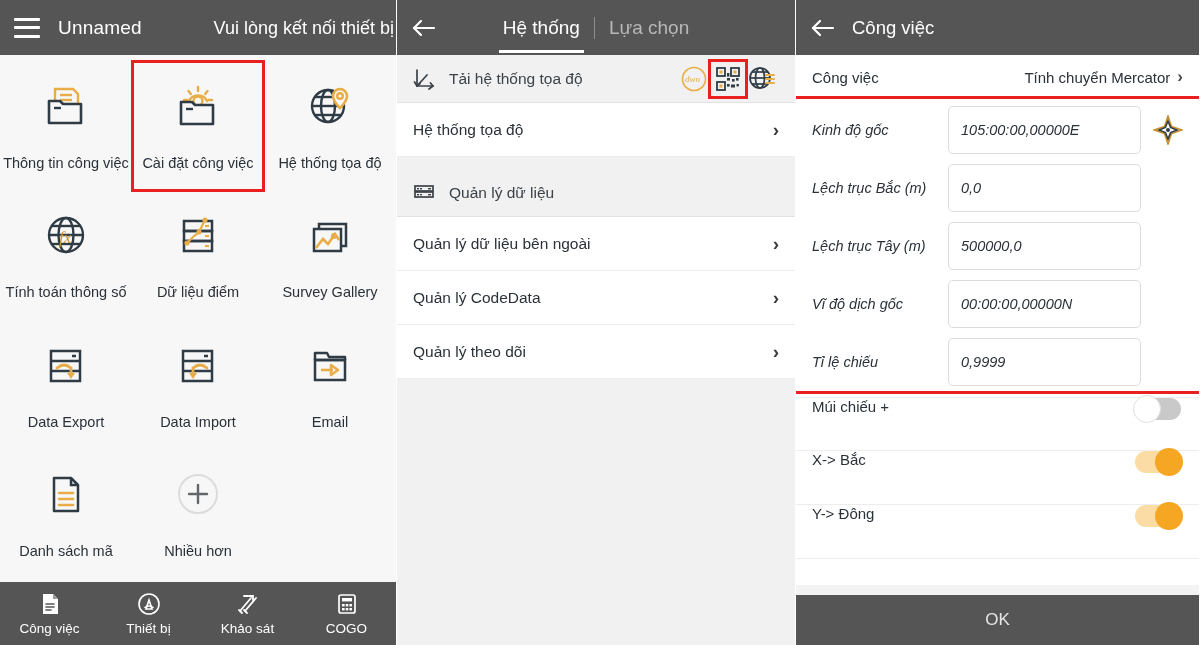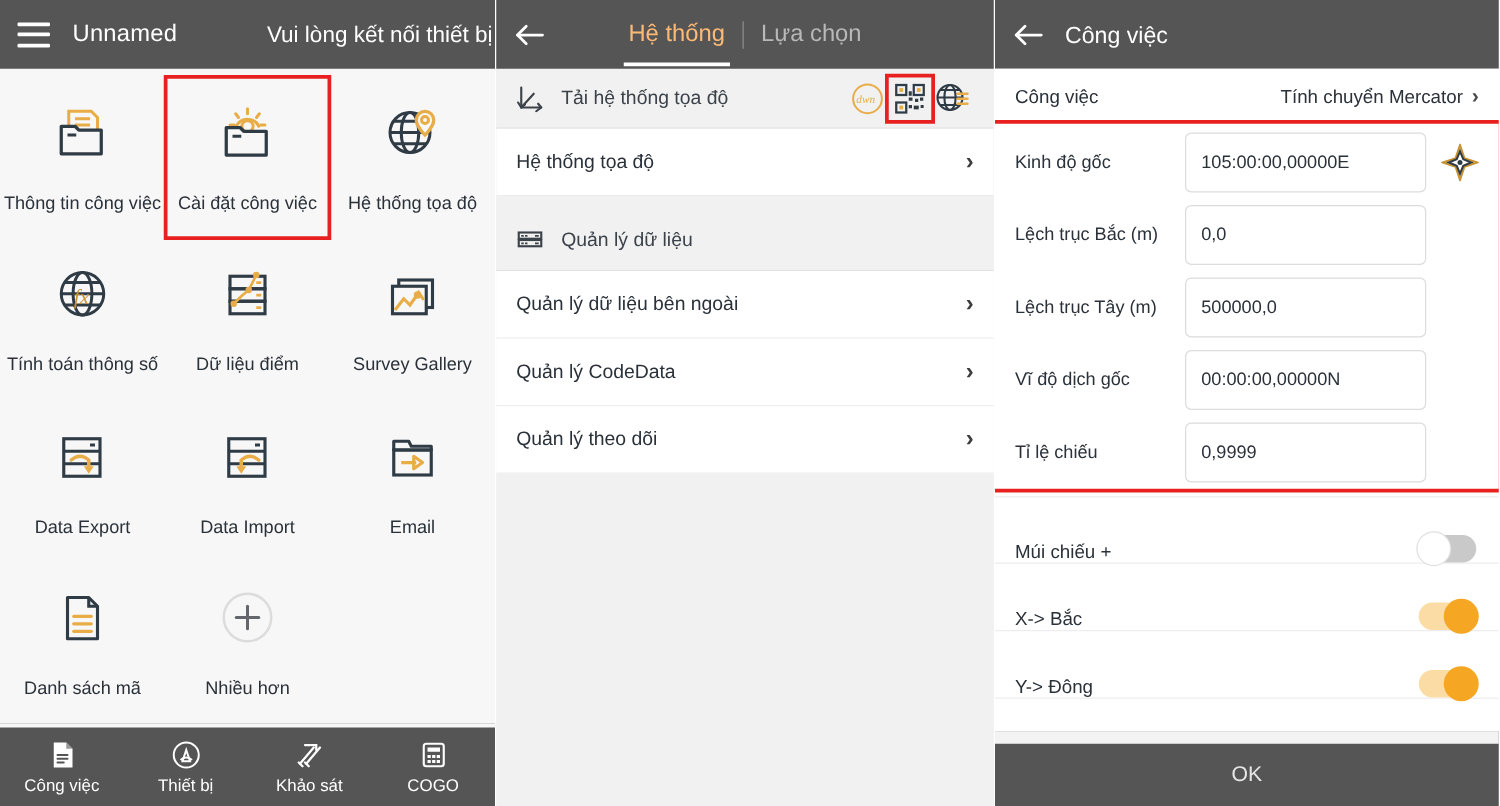--- a/index.html
+++ b/index.html
@@ -68,21 +68,21 @@
     width: 399px; height: 645px;
     background: #f1f1f1;
     display:flex; flex-direction:column;
     border-right: 1px solid #ffffff;
     position: relative;
   }
   .mid-appbar { padding: 0 0 0 14px; }
   .back-arrow { width:30px; height:26px; display:flex; align-items:center; cursor:pointer; }
   .tabs { position:absolute; left:0; right:0; top:0; height:55px; display:flex; align-items:center; justify-content:center; gap:0; pointer-events:none; }
   .tab { font-size:19px; padding: 0 14px; position:relative; pointer-events:auto; cursor:pointer; }
-  .tab.active { color:#fdba74; }
+  .tab.active { color:#ffffff; }
   .tab.inactive { color:#b8b8b8; }
   .tab-sep { width:1px; height:22px; background:#8d8d8d; }
   .tab.active::after {
     content:""; position:absolute; left:10px; right:10px; bottom:-14px; height:3px; background:#ffffff;
   }
 
   .mid-body { flex:1 1 auto; background:#f1f1f1; overflow:hidden; }
   .sec-head {
     height: 48px; background:#f1f1f1; display:flex; align-items:center;
     padding: 0 16px; gap: 14px;
@@ -110,35 +110,35 @@
   .right-body { flex:1 1 auto; position:relative; background:#ffffff; overflow:hidden; }
 
   .rrow-top {
     height: 44px; display:flex; align-items:center; padding: 0 16px;
     font-size:15px; color:#2a3139; cursor:pointer;
   }
   .rrow-top .rv { margin-left:auto; display:flex; align-items:center; gap:7px; color:#2a3139; }
   .rrow-top .chev { font-size:17px; color:#4a4a4a; font-weight:bold; }
 
   .field-box { position:relative; padding: 2px 0 0 0; }
-  .field-box.redframe { outline:3px solid #e8201f; }
+  .field-box.redframe { outline:3px solid #e8201f;font-style:italic; }
 
   .frow { display:flex; align-items:center; padding: 5px 14px 5px 16px; gap: 10px; }
   .flabel { font-size:14.5px; color:#2a3139; width: 126px; flex:0 0 126px; line-height:1.15; }
   .finput {
     flex:1 1 auto; height:48px; border:1px solid #dcdcdc; border-radius:5px;
     background:#ffffff; display:flex; align-items:center; padding: 0 12px;
     font-size:14.5px; color:#2a3139; cursor:text;
   }
   .fside { width:34px; flex:0 0 34px; display:flex; align-items:center; justify-content:center; cursor:pointer; }
   .fside.empty { cursor:default; }
 
   .toggles { padding-top: 6px; }
   .trow {
-    height: 54px; display:flex; align-items:flex-end; padding: 0 18px 0 16px;
+    height: 54px; display:flex; align-items:flex-start; padding: 0 18px 0 16px;
     font-size:15px; color:#2a3139; border-bottom:1px solid #ededed;
   }
   .trow:first-child { border-top:1px solid #ededed; }
   .switch { margin-left:auto; width:46px; height:22px; border-radius:11px; position:relative; cursor:pointer; }
   .switch .knob { position:absolute; top:-3px; width:28px; height:28px; border-radius:50%; }
   .switch.off { background:#c9c9c9; }
   .switch.off .knob { left:-2px; background:#ffffff; border:1px solid #e0e0e0; }
   .switch.on { background:#fbdca4; }
   .switch.on .knob { right:-2px; background:#f5a623; }
 

